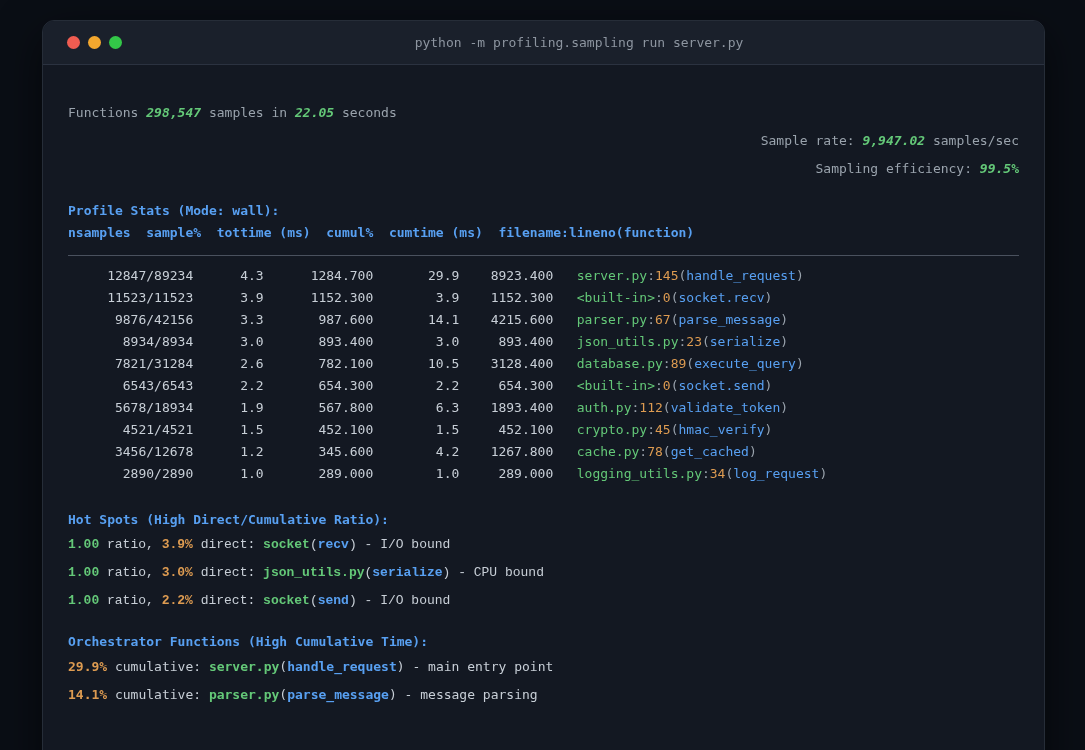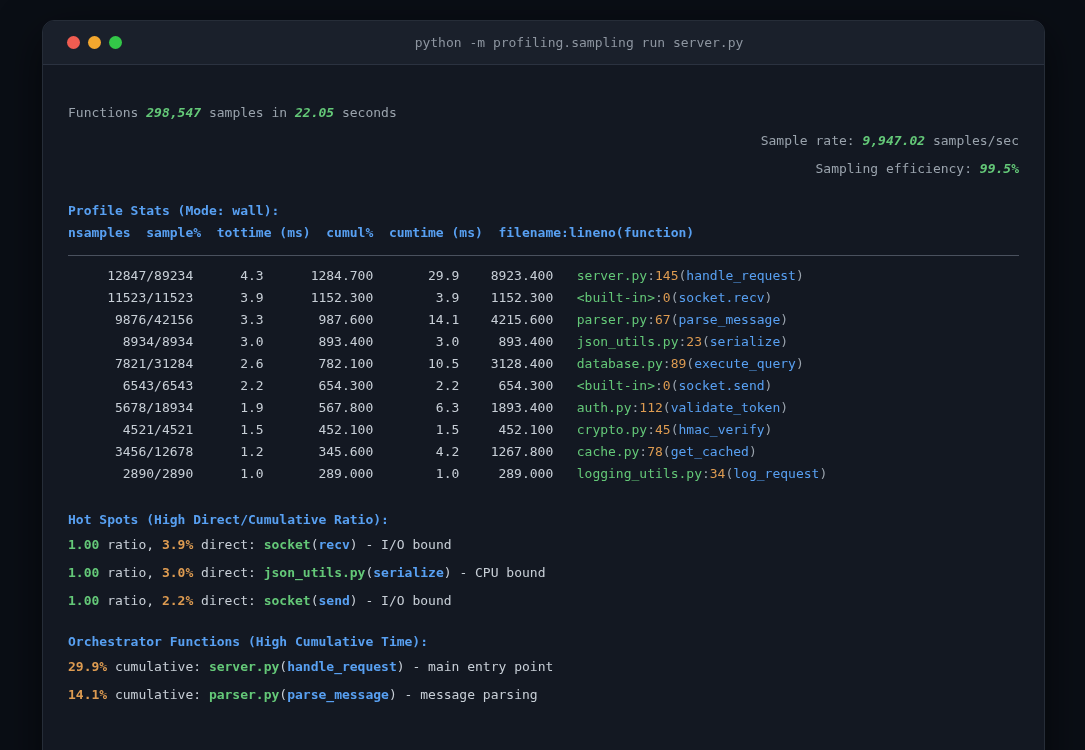--- a/index.html
+++ b/index.html
@@ -58,21 +58,21 @@
   #intro{margin-top:16px;}
   #intro .line + .line{margin-top:6px;text-align:right;}
   #intro .green{font-weight:bold;font-style:italic;}
   .profile-header{margin-top:20px;}
   .table-divider{
     height:1px;background:var(--divider);
     margin:11px 0 9px 0;border:none;
   }
   .mt-summary{margin-top:26px;}
   .mt-hot{margin-top:24px;}
-  #hot-spots{margin-top:3px;}
+  #hot-spots{margin-top:3px;font-family:Liberation Mono, monospace;}
   #hot-spots .line + .line{margin-top:6px;}
   .mt-orch{margin-top:19px;}
   #orchestrators{margin-top:3px;}
   #orchestrators .line + .line{margin-top:6px;}
 </style>
 </head>
 <body>
 
 <div class="window">
   <div class="titlebar">

